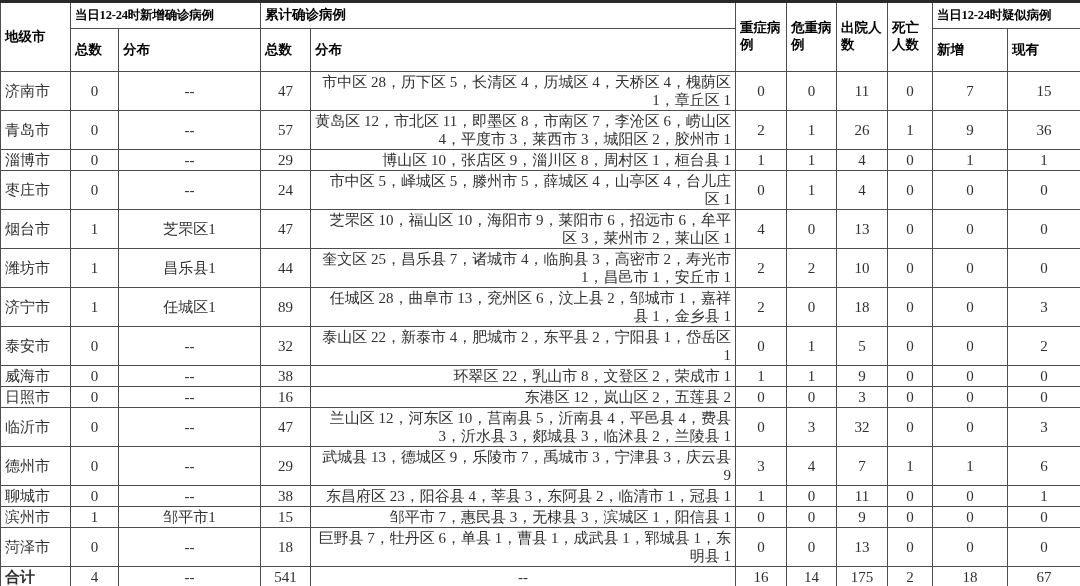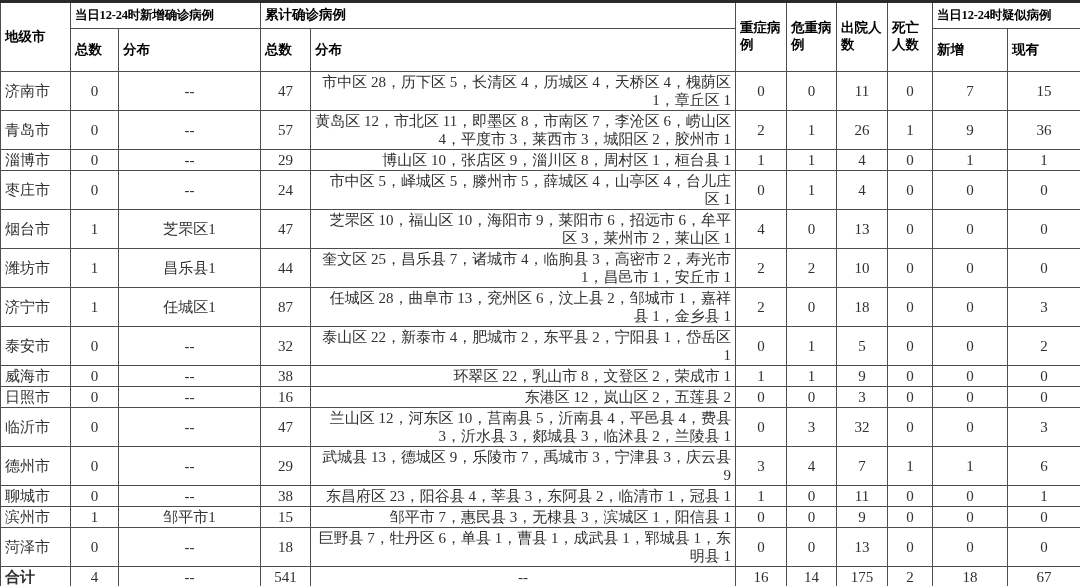--- a/index.html
+++ b/index.html
@@ -187,21 +187,21 @@
     <td class="c-num">10</td>
     <td class="c-num">0</td>
     <td class="c-num">0</td>
     <td class="c-num">0</td>
   </tr>
 
   <tr>
     <td class="c-city">济宁市</td>
     <td class="c-num">1</td>
     <td class="c-num">任城区1</td>
-    <td class="c-num">87</td>
+    <td class="c-num">89</td>
     <td class="c-dist">任城区 28，曲阜市 13，兖州区 6，汶上县 2，邹城市 1，嘉祥县 1，金乡县 1</td>
     <td class="c-num">2</td>
     <td class="c-num">0</td>
     <td class="c-num">18</td>
     <td class="c-num">0</td>
     <td class="c-num">0</td>
     <td class="c-num">3</td>
   </tr>
 
   <tr>

